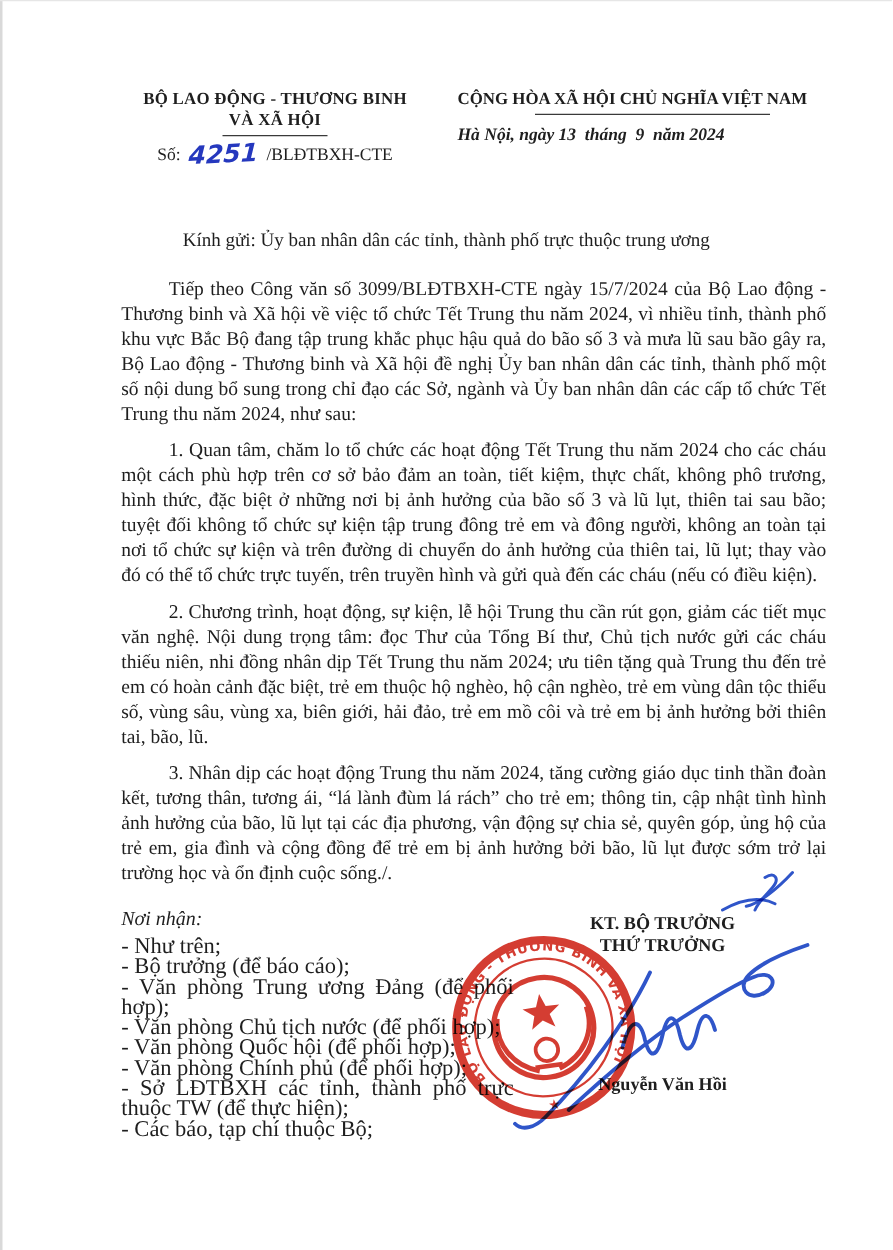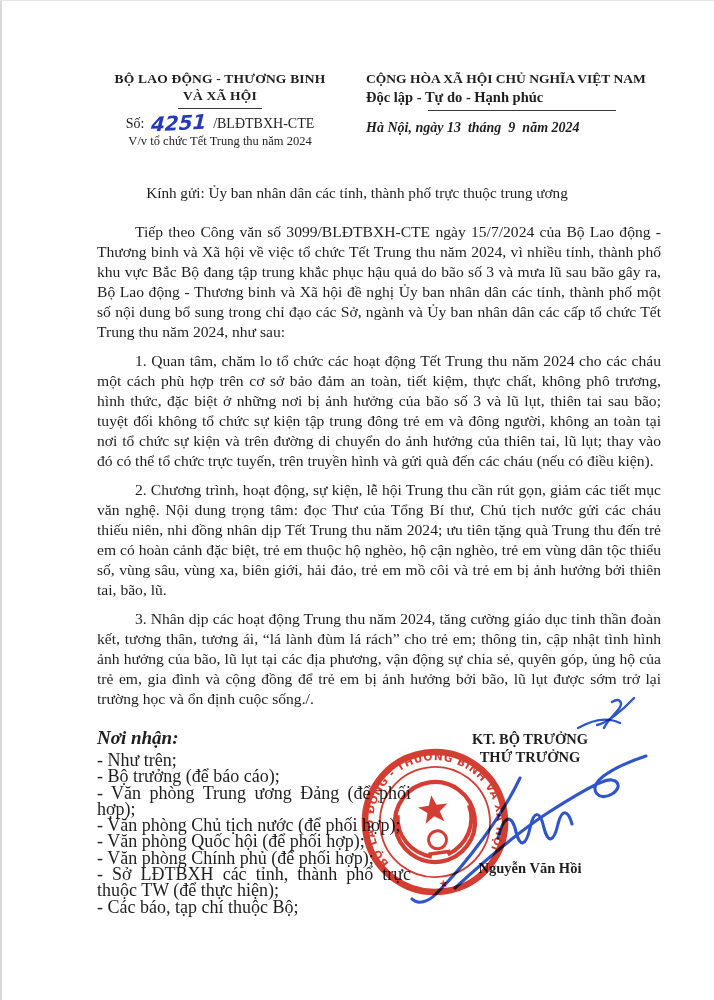--- a/index.html
+++ b/index.html
@@ -48,21 +48,21 @@
   .salutation{position:absolute;top:184px;left:0;width:714px;text-align:center;font-size:15.2px;}
   .body-text{position:absolute;top:222px;left:97px;width:564px;}
   .para{
     font-size:15.6px;line-height:20px;
     text-align:justify;text-indent:38px;
     margin:0 0 9px 0;
   }
 
   
   .recipients{position:absolute;top:727px;left:97px;width:314px;}
-  .recipients-title{font-weight:bold;font-style:italic;font-size:19px;margin-bottom:3px;}
+  .recipients-title{font-weight:normal;font-style:italic;font-size:16px;margin-bottom:3px;}
   .recipient-item{font-size:18px;line-height:16.3px;text-align:justify;}
 
   .sign-title{position:absolute;top:730px;left:424px;width:212px;text-align:center;font-weight:bold;font-size:14.5px;line-height:18px;}
   .sign-name{position:absolute;top:860px;left:424px;width:212px;text-align:center;font-weight:bold;font-size:14.5px;}
 
   .seal{position:absolute;left:360px;top:747px;width:150px;height:150px;mix-blend-mode:multiply;opacity:.95;}
   .signature{position:absolute;left:398px;top:712px;width:250px;height:195px;mix-blend-mode:multiply;}
   .end-mark{position:absolute;left:592px;top:694px;width:45px;height:40px;mix-blend-mode:multiply;}
 
   .seal svg text{font-family:"DejaVu Sans", sans-serif;}
@@ -77,25 +77,23 @@
   <div class="header">
     <div class="header-left">
       <div class="org-name">BỘ LAO ĐỘNG - THƯƠNG BINH</div>
       <div class="org-name">VÀ XÃ HỘI</div>
       <div class="rule rule-left"></div>
       <div class="number-line">
         <span>Số:</span>
         <span class="hand-number">4251</span>
         <span>/BLĐTBXH-CTE</span>
       </div>
-      <div class="subject-line">V/v tổ chức Tết Trung thu năm 2024</div>
     </div>
     <div class="header-right">
       <div class="national-motto">CỘNG HÒA XÃ HỘI CHỦ NGHĨA VIỆT NAM</div>
-      <div class="national-slogan">Độc lập - Tự do - Hạnh phúc</div>
       <div class="rule rule-right"></div>
       <div class="place-date">Hà Nội, ngày 13  tháng  9  năm 2024</div>
     </div>
   </div>
 
   <div class="salutation">Kính gửi: Ủy ban nhân dân các tỉnh, thành phố trực thuộc trung ương</div>
 
   <div class="body-text">
     <p class="para">Tiếp theo Công văn số 3099/BLĐTBXH-CTE ngày 15/7/2024 của Bộ Lao động - Thương binh và Xã hội về việc tổ chức Tết Trung thu năm 2024, vì nhiều tỉnh, thành phố khu vực Bắc Bộ đang tập trung khắc phục hậu quả do bão số 3 và mưa lũ sau bão gây ra, Bộ Lao động - Thương binh và Xã hội đề nghị Ủy ban nhân dân các tỉnh, thành phố một số nội dung bổ sung trong chỉ đạo các Sở, ngành và Ủy ban nhân dân các cấp tổ chức Tết Trung thu năm 2024, như sau:</p>
     <p class="para">1. Quan tâm, chăm lo tổ chức các hoạt động Tết Trung thu năm 2024 cho các cháu một cách phù hợp trên cơ sở bảo đảm an toàn, tiết kiệm, thực chất, không phô trương, hình thức, đặc biệt ở những nơi bị ảnh hưởng của bão số 3 và lũ lụt, thiên tai sau bão; tuyệt đối không tổ chức sự kiện tập trung đông trẻ em và đông người, không an toàn tại nơi tổ chức sự kiện và trên đường di chuyển do ảnh hưởng của thiên tai, lũ lụt; thay vào đó có thể tổ chức trực tuyến, trên truyền hình và gửi quà đến các cháu (nếu có điều kiện).</p>

